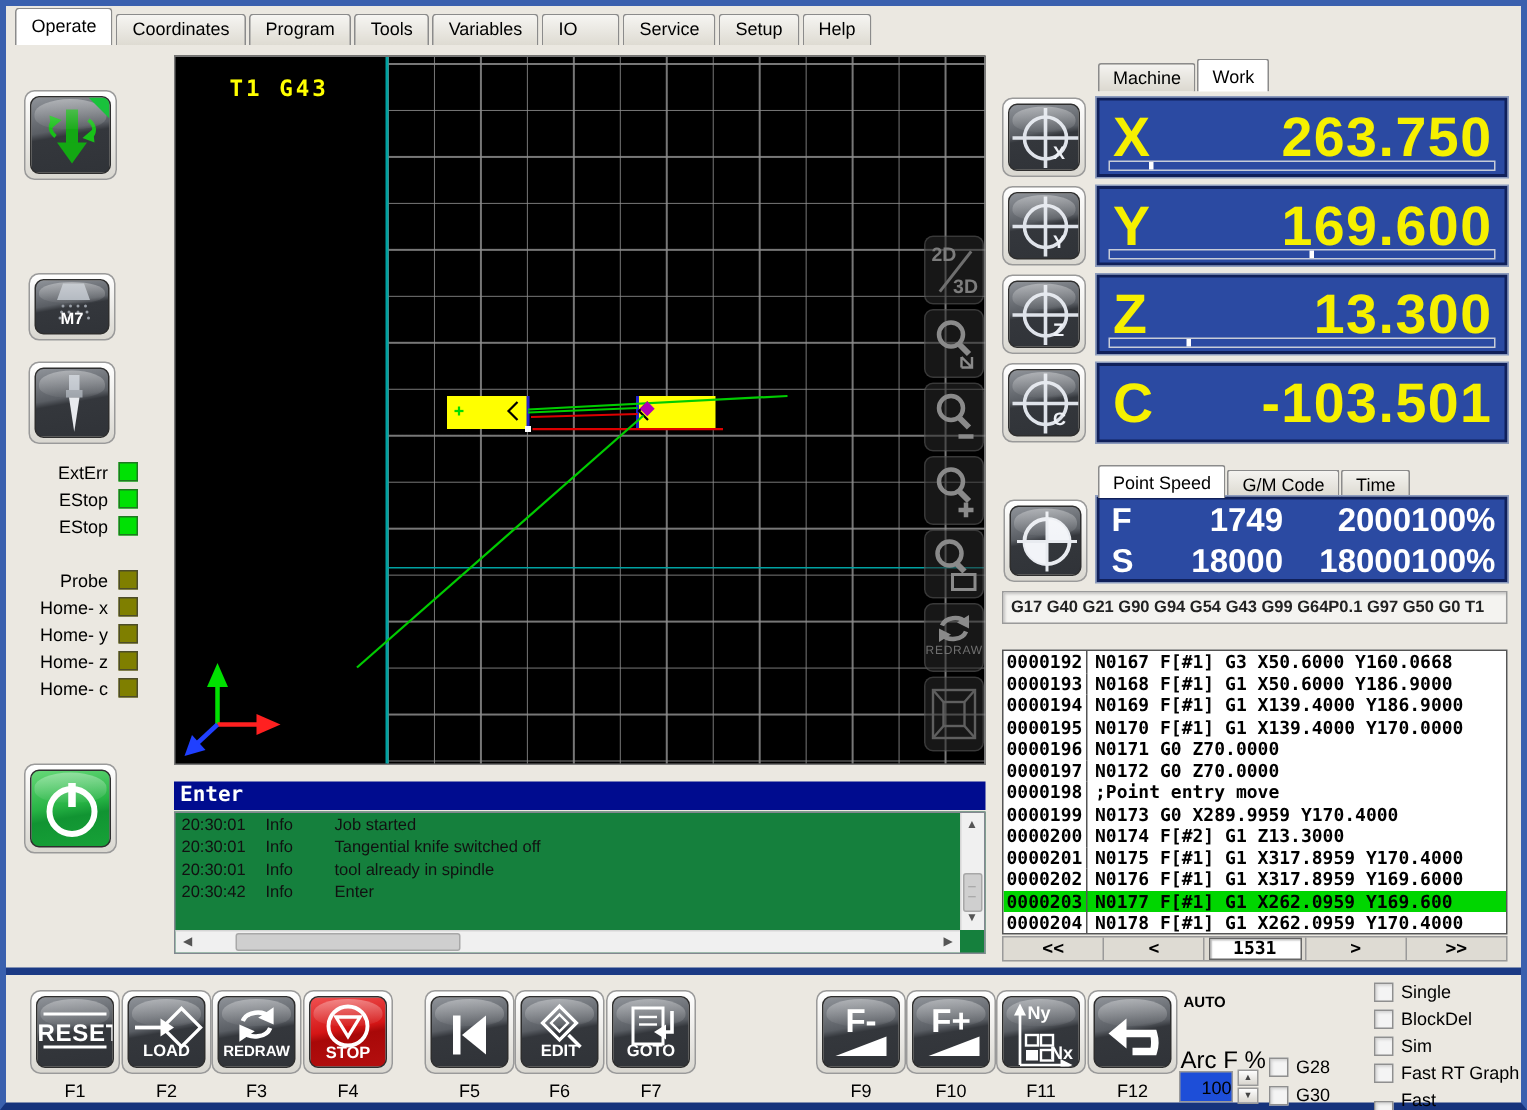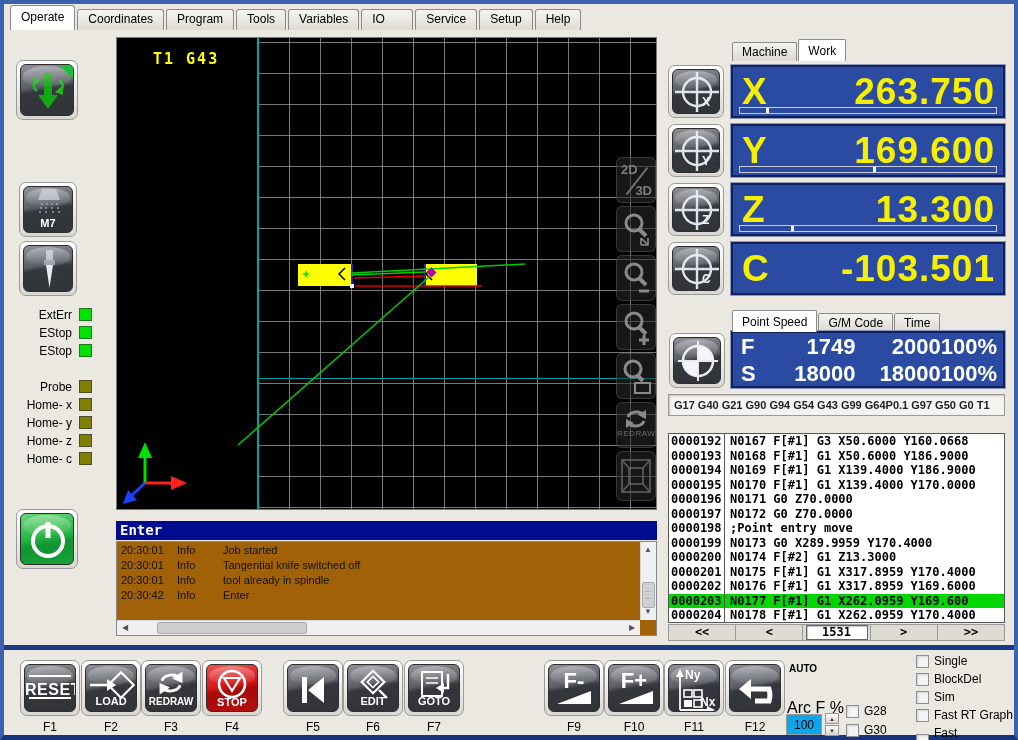--- a/index.html
+++ b/index.html
@@ -46,21 +46,21 @@
               border-radius:6px; border:1px solid rgba(120,120,120,.35); color:#7d7d7d; text-align:center; cursor:pointer; }
   .view-btn svg { display:block; margin:4px auto 0; }
   .vb-2d3d span { position:absolute; font-weight:bold; font-size:13px; }
   .vb-2d3d .t2d { left:4px; top:4px; } .vb-2d3d .t3d { right:3px; bottom:4px; }
   .vb-2d3d .slash { position:absolute; left:19px; top:6px; width:2px; height:34px; background:#6f6f6f; transform:rotate(38deg); }
   .redraw-txt { font-size:8px; color:#6f6f6f; letter-spacing:.5px; margin-top:-2px; }
 
   
   .log-header { position:absolute; left:112px; top:517px; width:541px; height:19px; background:#000c8f; color:#fff;
                 font-family:"DejaVu Sans Mono", monospace; font-weight:bold; font-size:14px; padding:1px 0 0 4px; }
-  .log-box { position:absolute; left:112px; top:537px; width:541px; height:95px; background:#a16207; border:1px solid #828790; }
+  .log-box { position:absolute; left:112px; top:537px; width:541px; height:95px; background:#15803d; border:1px solid #828790; }
   .log-line { display:flex; font-size:11px; color:#111; padding:2px 0 1px 4px; }
   .log-line .t { width:56px; } .log-line .lv { width:46px; } .log-line .msg { flex:1; }
   .vscroll { position:absolute; right:0; top:0; bottom:15px; width:16px; background:#f0f0f0; border-left:1px solid #d5d5d5; }
   .hscroll { position:absolute; left:0; right:16px; bottom:0; height:15px; background:#f0f0f0; border-top:1px solid #d5d5d5; }
   .s-arrow { position:absolute; width:14px; height:14px; font-size:8px; color:#555; text-align:center; line-height:14px; }
   .thumbv { position:absolute; left:1px; width:13px; height:26px; top:40px; background:#cfcfcf; border:1px solid #a8a8a8; border-radius:2px; }
   .thumbh { position:absolute; top:1px; height:12px; left:40px; width:150px; background:#cfcfcf; border:1px solid #a8a8a8; border-radius:2px; }
   .grip { position:absolute; left:50%; top:50%; transform:translate(-50%,-50%); color:#909090; font-size:7px; letter-spacing:1px; }
 
   
@@ -106,22 +106,22 @@
   .fbtn { position:absolute; top:656px; width:60px; height:56px; }
   .fkey { position:absolute; top:716px; width:60px; text-align:center; font-size:12px; color:#000; }
   .icon-txt { position:absolute; width:100%; text-align:center; color:#fff; font-weight:bold; }
   .ramp { position:absolute; bottom:7px; width:0; height:0; }
 
   .chk-row { position:absolute; display:flex; align-items:center; font-size:12px; color:#000; }
   .chk { width:13px; height:13px; background:#f4f4f4; border:1px solid #8f8f8f; margin-right:5px;
          box-shadow:inset 1px 1px 2px rgba(0,0,0,.15); cursor:pointer; flex:none; }
   .auto-lbl { position:absolute; left:785px; top:659px; font-weight:bold; font-size:10px; }
   .arcf-lbl { position:absolute; left:783px; top:695px; font-size:16px; }
-  .arcf-input { position:absolute; left:782px; top:710px; width:36px; height:21px; background:#0ea5e9;
-                border:1px solid #9a9a9a; font-size:12px; text-align:center; padding-top:3px; }
+  .arcf-input { position:absolute; left:782px; top:710px; width:36px; height:21px; background:#1d4ed8;
+                border:1px solid #9a9a9a; font-size:12px; text-align:right; padding-top:3px; }
   .spinner { position:absolute; left:821px; top:709px; width:14px; height:23px; }
   .spin-b { width:14px; height:11px; background:linear-gradient(#fdfdfd,#d9d6cf); border:1px solid #9a9a9a;
             font-size:6px; color:#444; text-align:center; line-height:10px; cursor:pointer; }
 
   svg { display:block; }
 </style>
 </head>
 <body>
 
 <div id="win">
@@ -146,21 +146,21 @@
         <polygon points="17,30 37,30 27,44" fill="#13a813"></polygon>
         <path d="M14 16 A16 10 0 0 0 16 26" stroke="#18c018" stroke-width="2.5" fill="none"></path>
         <polygon points="12,12 20,15 13,21" fill="#18c018"></polygon>
         <path d="M40 26 A16 10 0 0 0 38 15" stroke="#18c018" stroke-width="2.5" fill="none"></path>
         <polygon points="42,30 34,27 41,21" fill="#18c018"></polygon>
       </svg>
       <div class="corner-green"></div>
     </div>
   </div>
 
-  <div class="btn-frame" style="left:15px;top:178px;width:58px;height:55px;">
+  <div class="btn-frame" style="left:15px;top:178px;width:58px;height:45px;">
     <div class="btn-face">
       <div class="gloss"></div>
       <svg width="50" height="30" viewBox="0 0 50 30">
         <polygon points="18,2 32,2 36,13 14,13" fill="#aeb4bc"></polygon>
         <g fill="#9aa0a8">
           <circle cx="18" cy="17" r="1"></circle>
             <circle cx="23" cy="17" r="1"></circle>
             <circle cx="28" cy="17" r="1"></circle>
             <circle cx="33" cy="17" r="1"></circle>
           <circle cx="17" cy="21" r="1"></circle>

